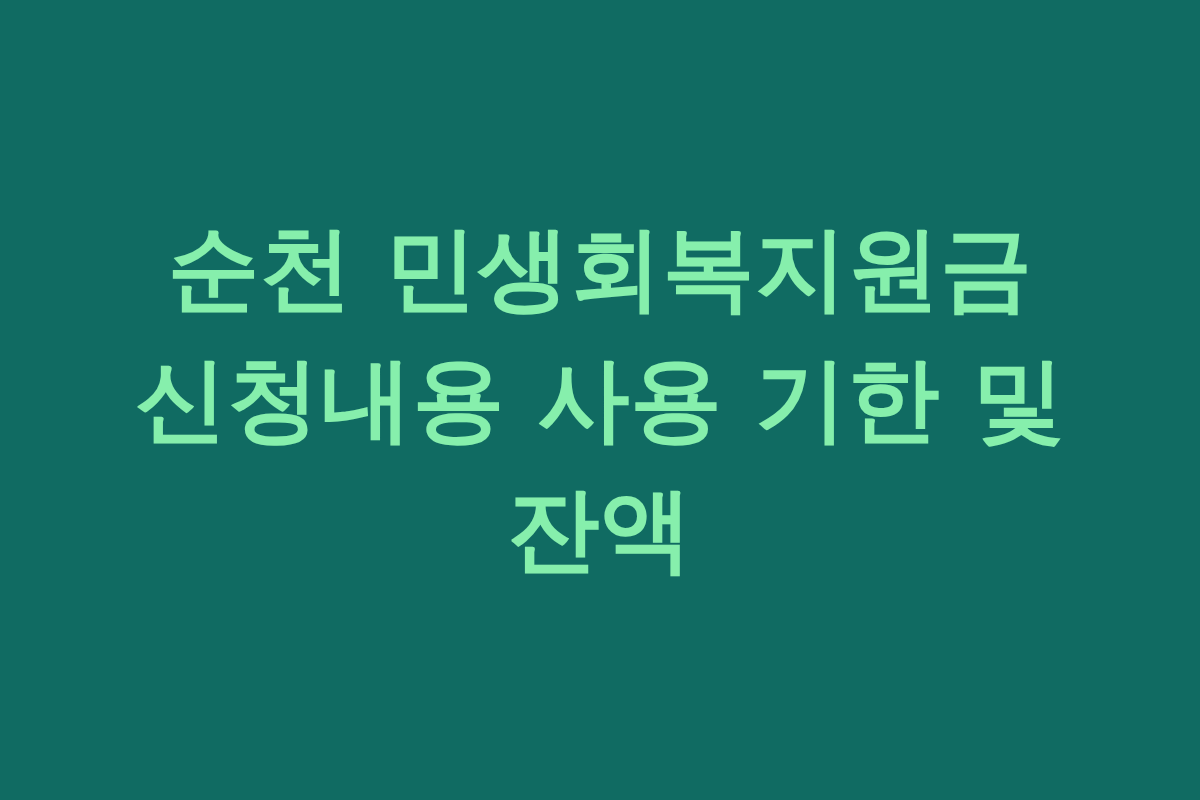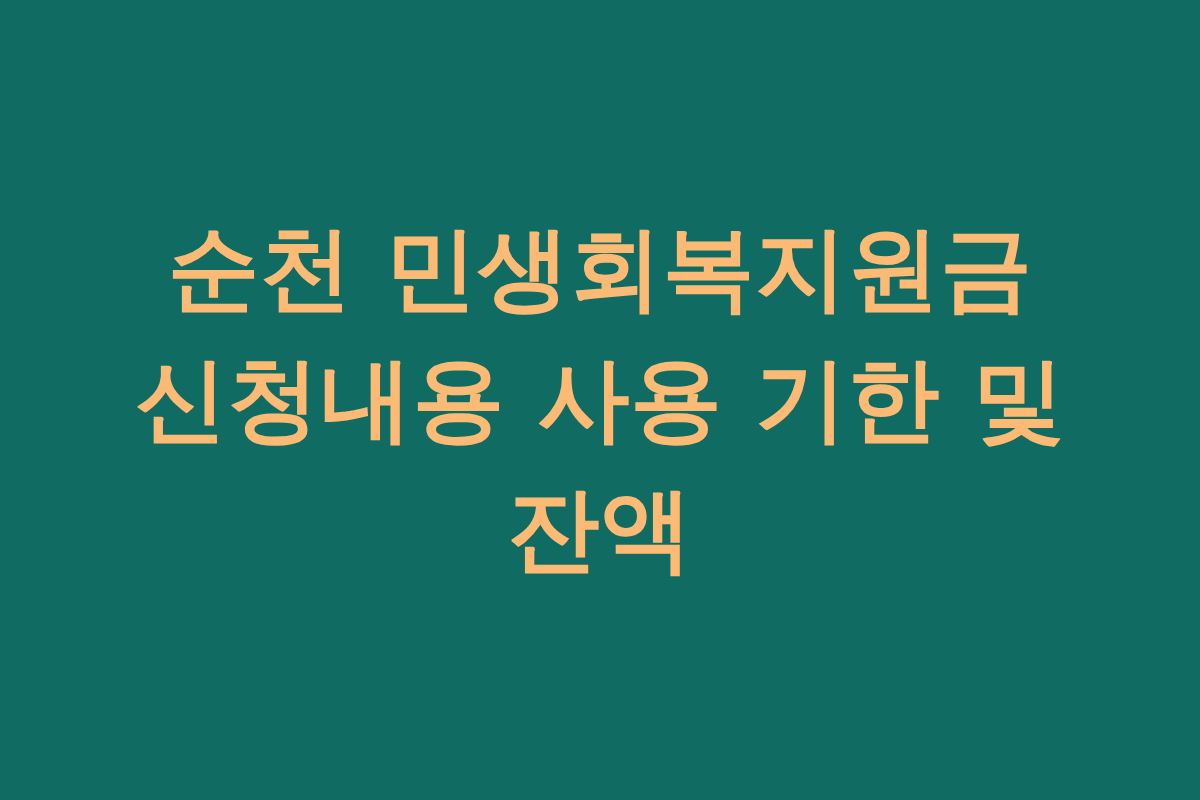--- a/index.html
+++ b/index.html
@@ -47,17 +47,17 @@
     text-rendering: optimizeLegibility;
   }
 </style>
 </head>
 <body>
 
 <div id="thumbnail-card" style="background-color: rgb(16, 107, 98); width: 1200px; height: 800px;">
 
   <div id="headline-block" style="text-align: center;">
 
-    <h1 id="headline-text" style="color: #fdba74;">순천 민생회복지원금 신청내용 사용 기한 및 잔액</h1>
+    <h1 id="headline-text" style="color: #86efac;">순천 민생회복지원금 신청내용 사용 기한 및 잔액</h1>
 
   </div>
 
 </div>
 
 </body></html>

